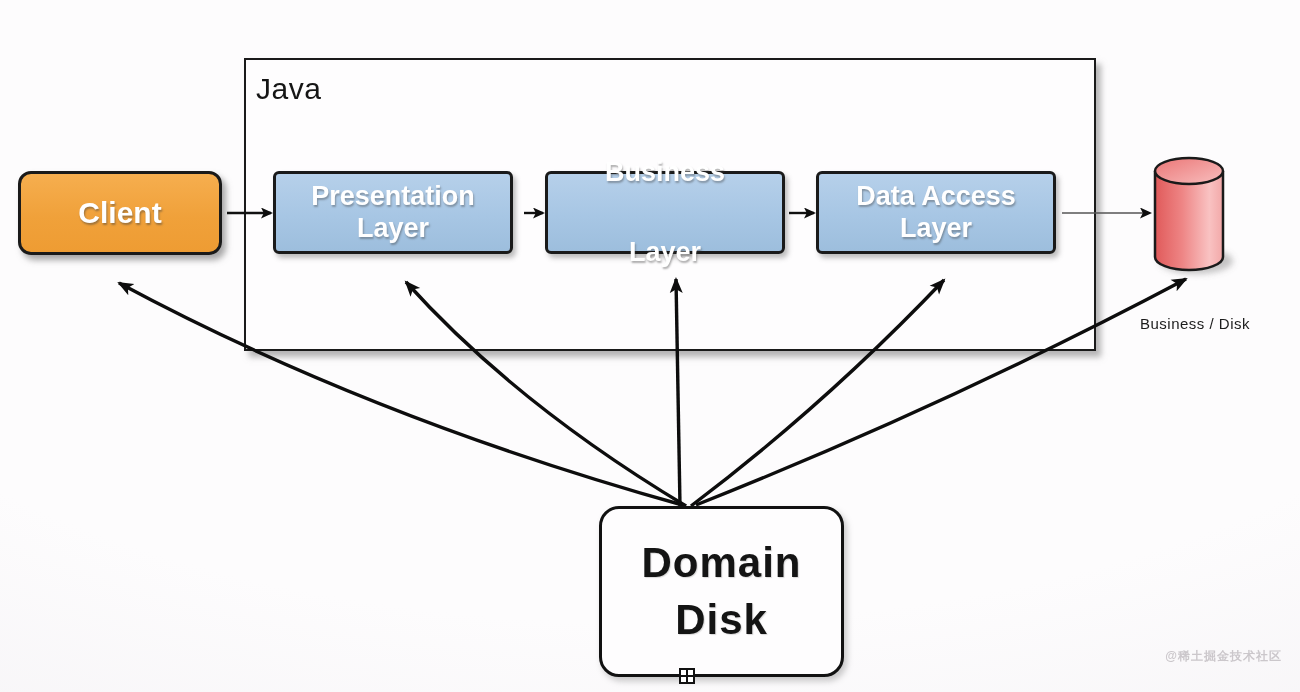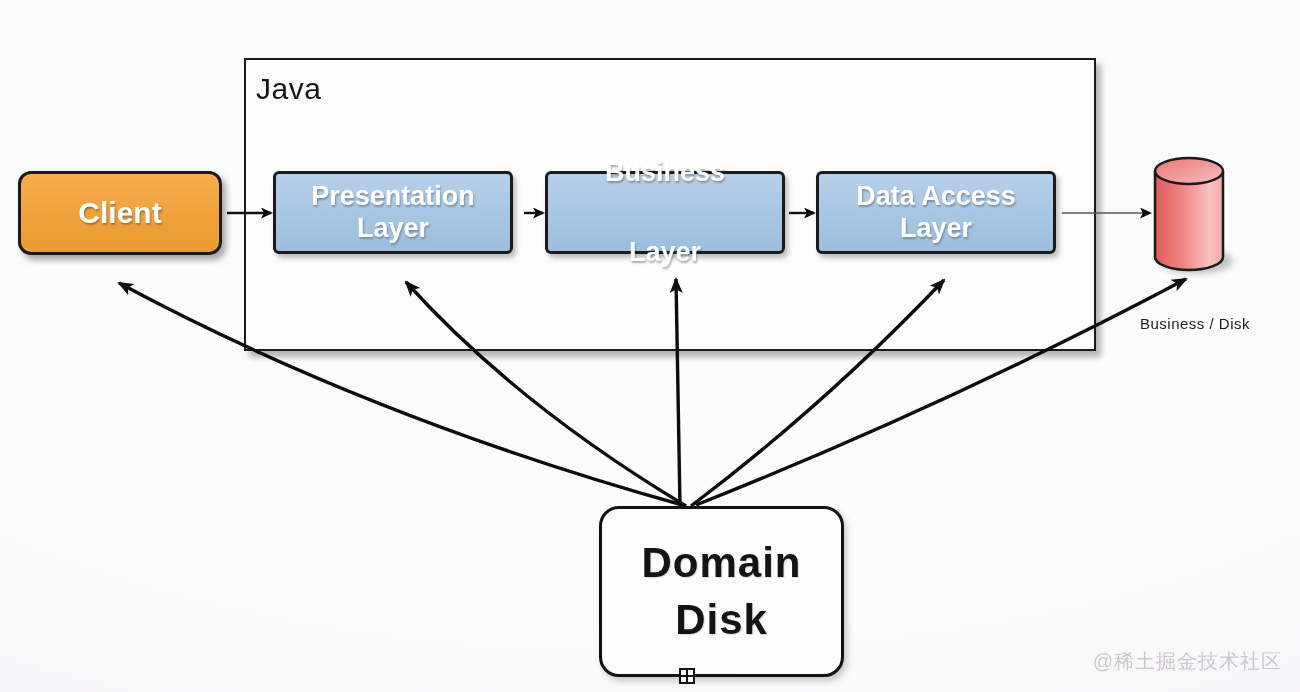--- a/index.html
+++ b/index.html
@@ -123,23 +123,24 @@
   }
   .dm-handle::after {
     content: ''; position: absolute; left: 0; right: 0; top: 50%;
     height: 2px; margin-top: -1px; background: #111;
   }
 
   
   .watermark {
     position: absolute;
     right: 18px; top: 648px;
-    font-size: 20px;
+    font-size: 12px;
     color: #CBC7CB;
     letter-spacing: 1px;
+    font-weight: bold;
   }
 </style>
 </head>
 <body>
 
 <div id="canvas">
 
   <div class="java-container"></div>
   <div class="java-label">Java</div>
 

